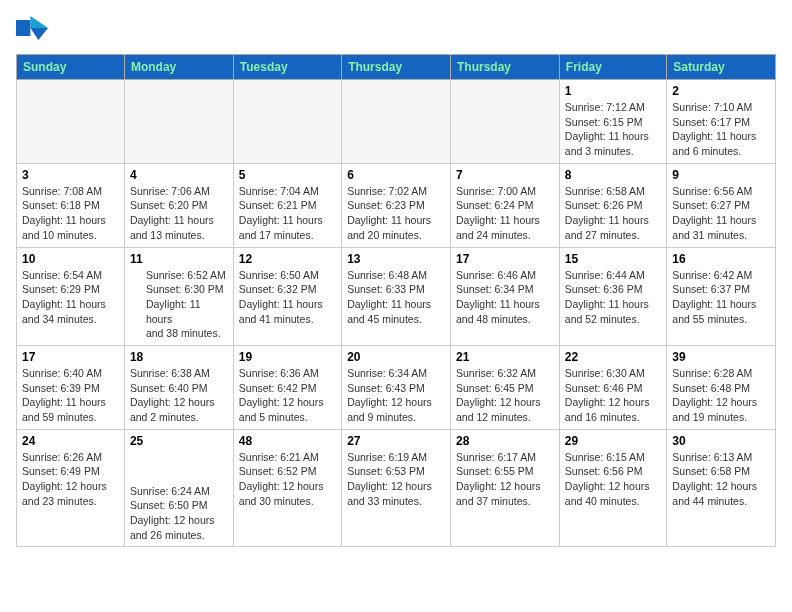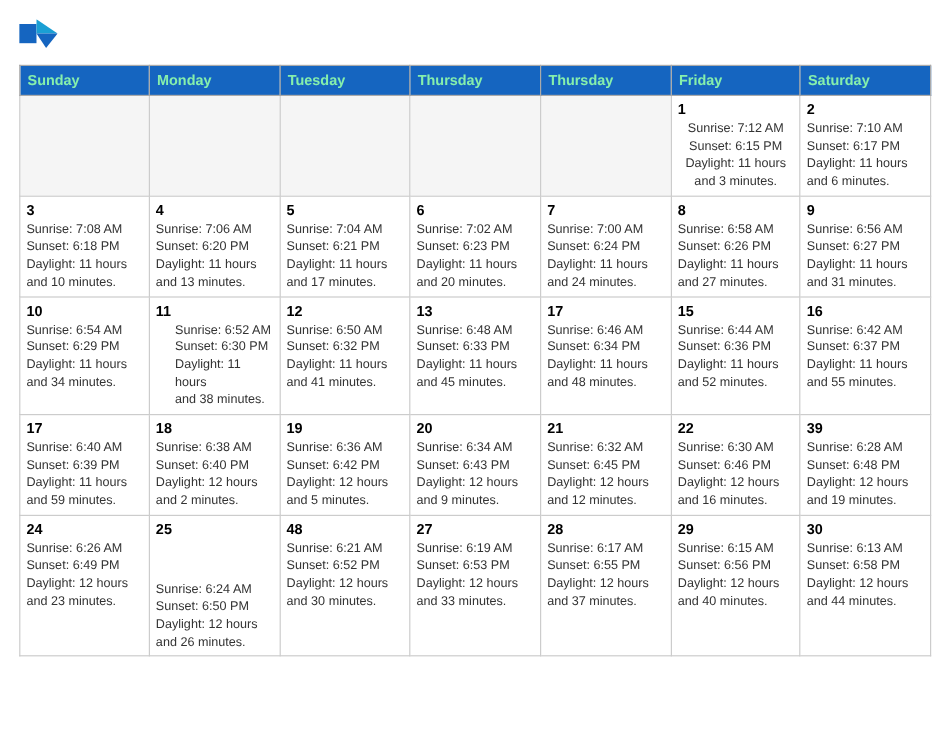--- a/index.html
+++ b/index.html
@@ -117,21 +117,21 @@
   </thead>
   <tbody id="calendar-body">
   <tr>
         <td class="empty"></td>
         <td class="empty"></td>
         <td class="empty"></td>
         <td class="empty"></td>
         <td class="empty"></td>
         <td>
           <span class="day-num">1</span>
-          <div class="day-info" style="white-space: pre-line; text-align: center;">Sunrise: 7:12 AM
+          <div class="day-info" style="white-space: pre-line;">Sunrise: 7:12 AM
 Sunset: 6:15 PM
 Daylight: 11 hours
 and 3 minutes.</div>
         </td>
         <td>
           <span class="day-num">2</span>
           <div class="day-info" style="white-space: pre-line;">Sunrise: 7:10 AM
 Sunset: 6:17 PM
 Daylight: 11 hours
 and 6 minutes.</div>

